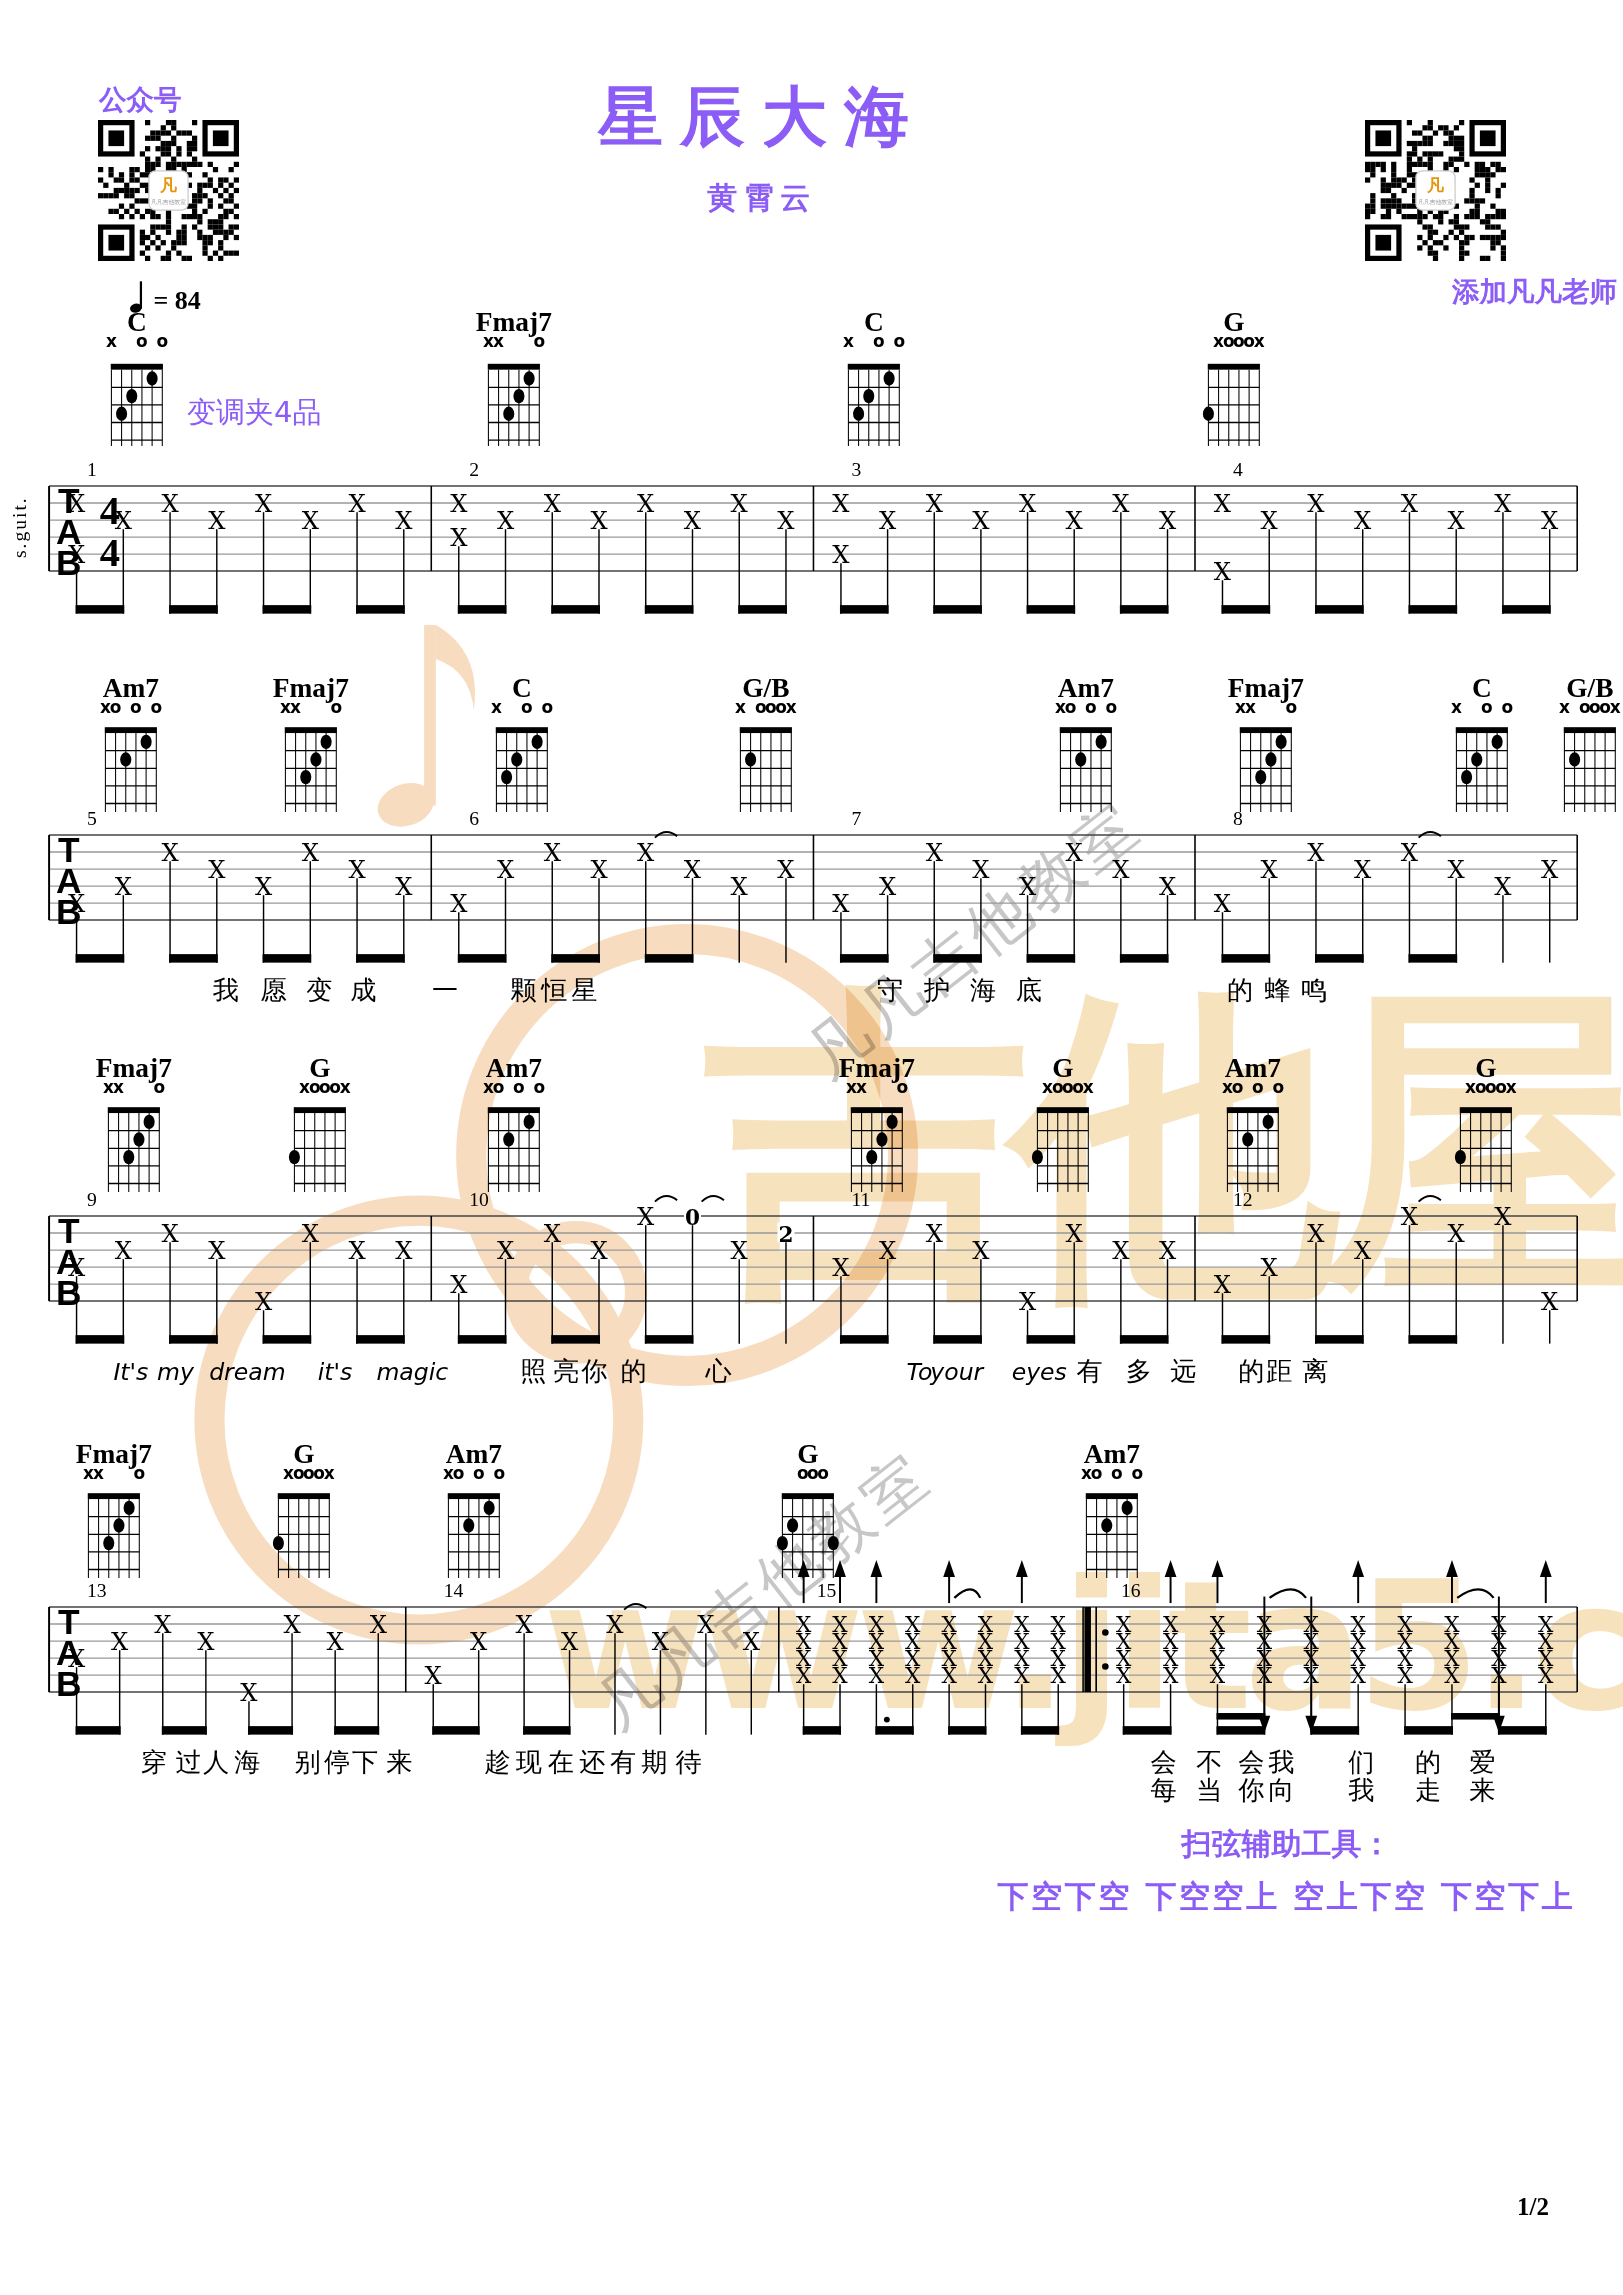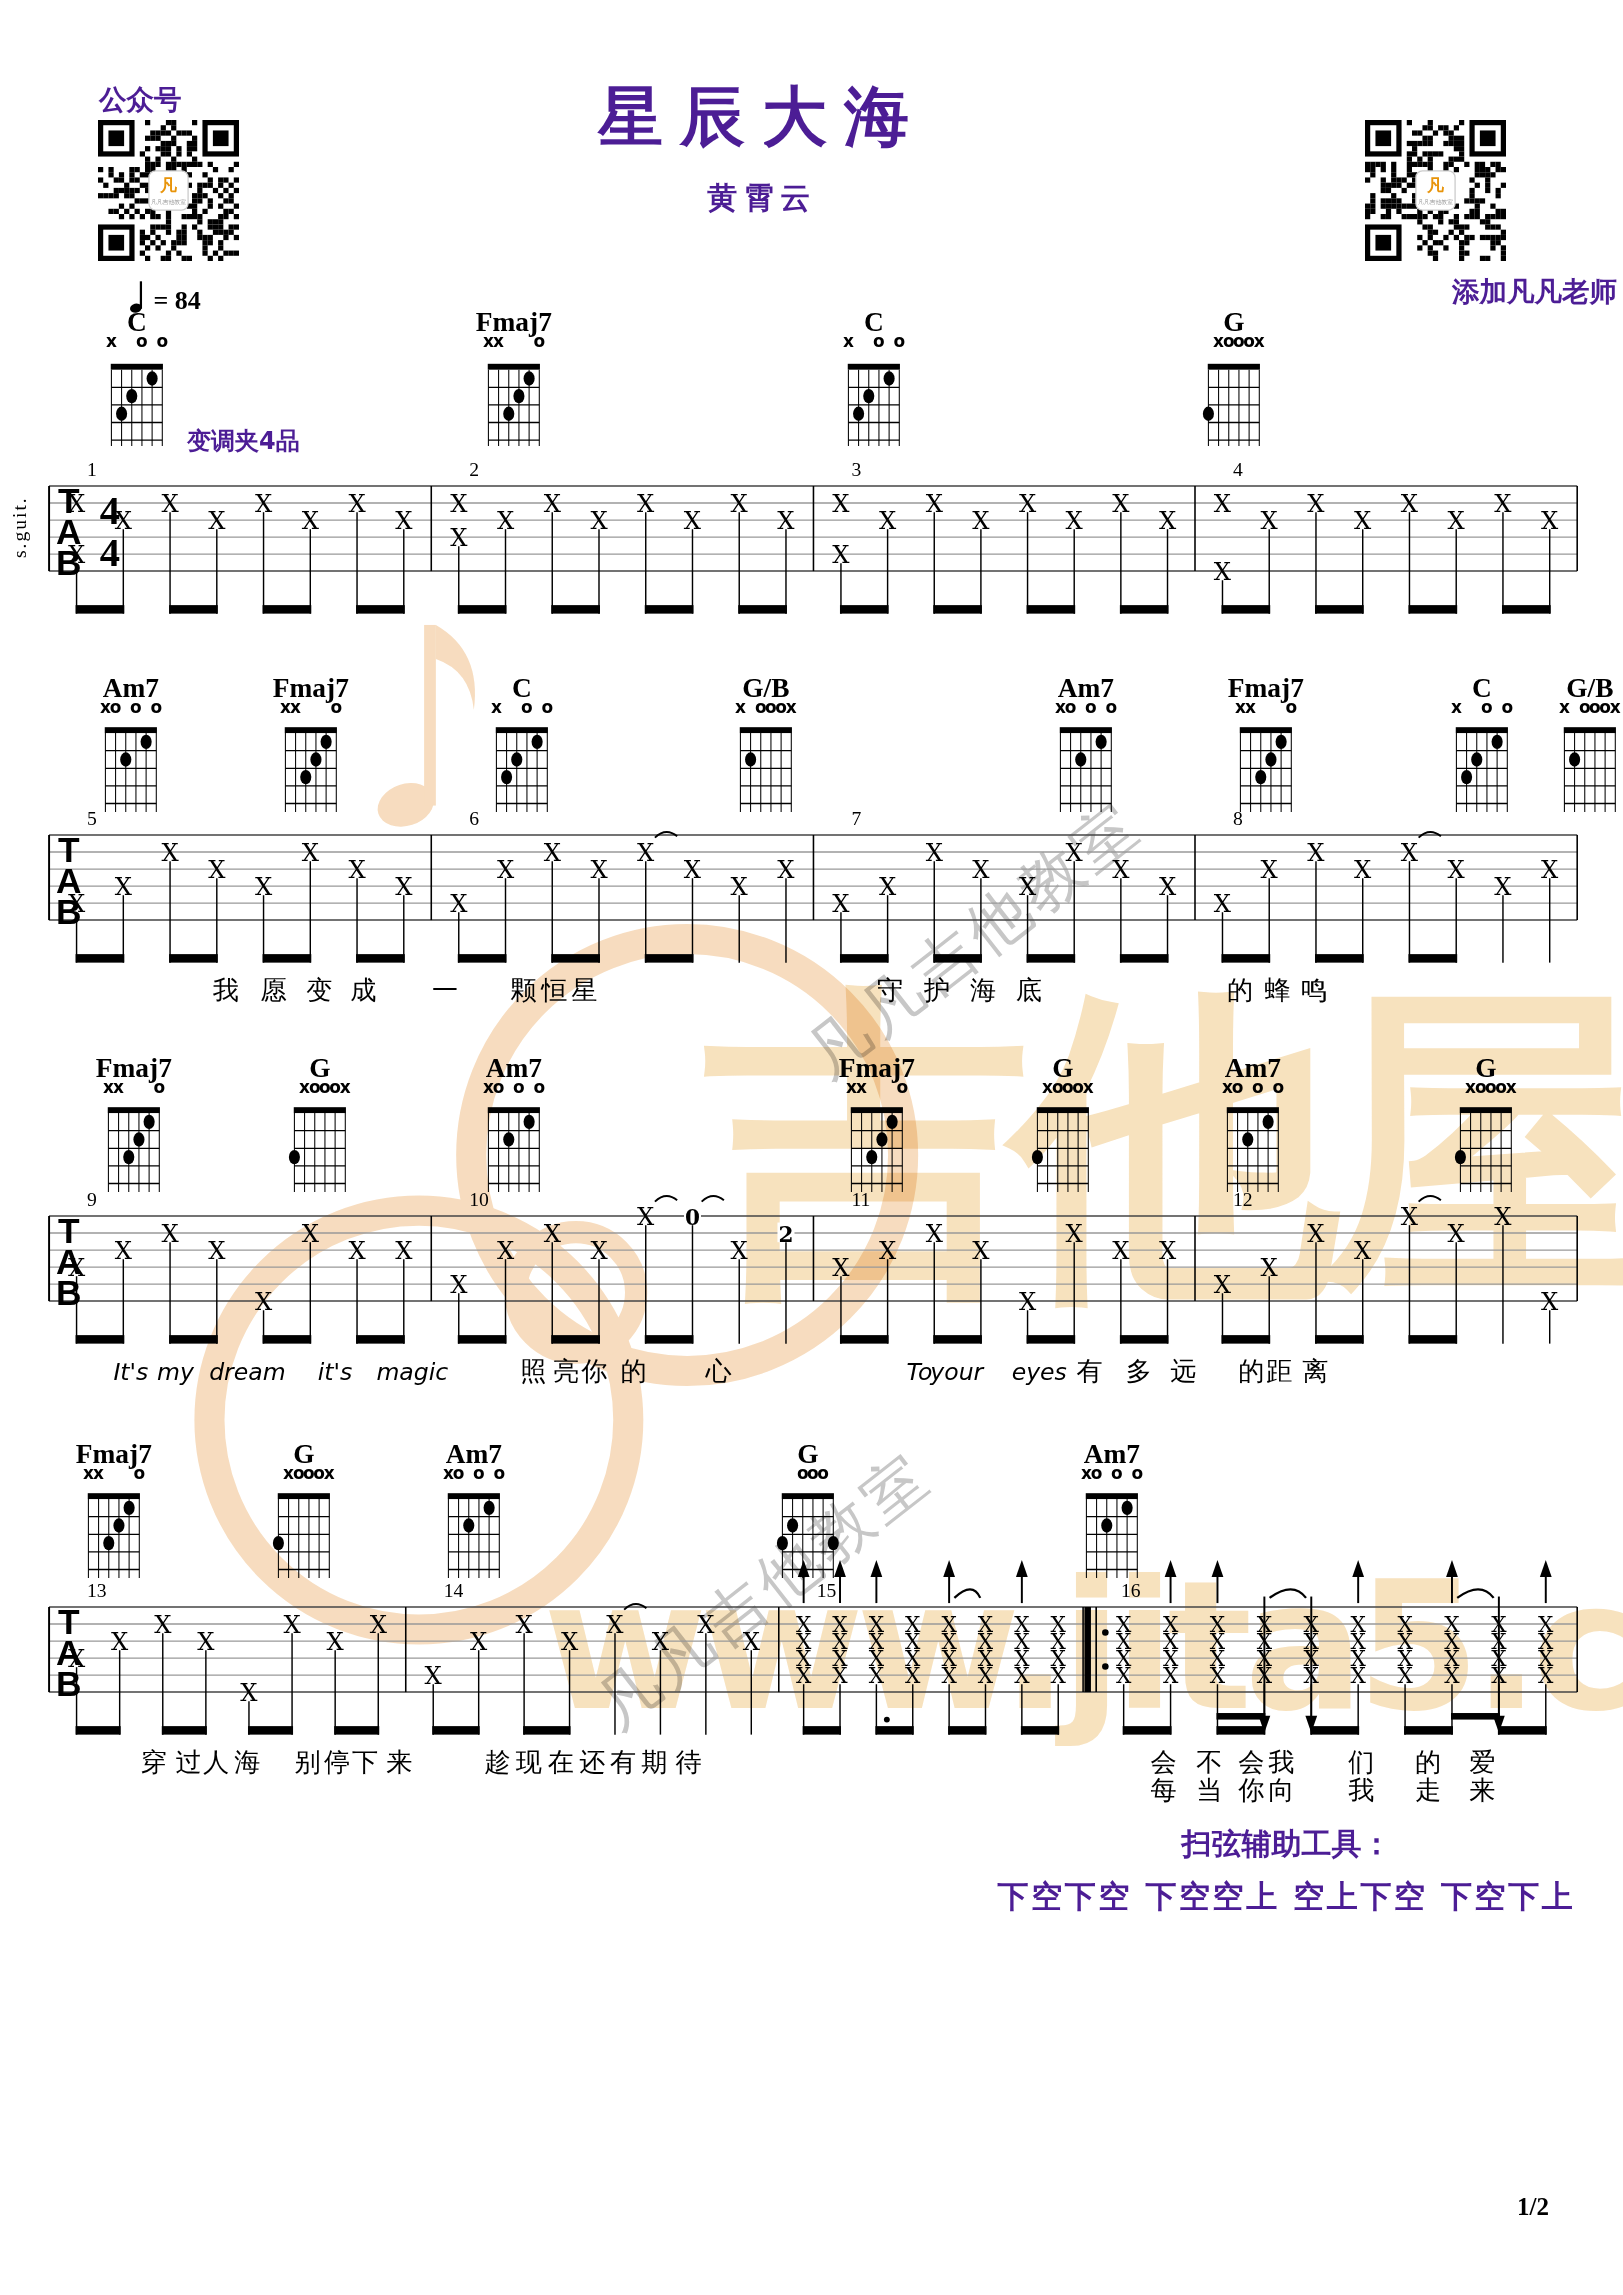--- a/index.html
+++ b/index.html
@@ -1,23 +1,23 @@
 <!DOCTYPE html>
 <html style="font-size:10.5px"><head>
 <meta charset="utf-8">
 <style>
   html,body{margin:0;padding:0;background:#ffffff;}
   body{width:1623px;height:2295px;position:relative;font-family:"DejaVu Sans",sans-serif;}
   #page{position:absolute;left:0;top:0;width:1623px;height:2295px;overflow:hidden;background:#fff;}
   .abs{position:absolute;}
-  .cjk{font-family:"DejaVu Sans",sans-serif;color:#4c1d95;}
+  .cjk{font-family:"DejaVu Sans",sans-serif;color:#8b5cf6;}
   .title{font-size:65px;font-weight:bold;letter-spacing:17px;text-align:center;}
   .artist{font-size:30px;font-weight:bold;letter-spacing:6.5px;text-align:center;}
   .qrlabel{font-size:27.5px;font-weight:bold;}
-  .capo{font-size:24px;font-weight:bold;margin-top:32px;}
+  .capo{font-size:29px;font-weight:normal;}
   .tempo{font-size:26px;font-weight:bold;font-family:"Liberation Serif",serif;}
   .foot-title{font-size:30px;font-weight:bold;text-align:center;}
   .foot-pattern{font-size:31px;font-weight:bold;text-align:center;letter-spacing:2.6px;}
   .pagenum{font-size:25px;font-family:"Liberation Serif",serif;font-weight:bold;}
   
   .wm{pointer-events:none;mix-blend-mode:multiply;}
   .wm-brand{font-size:327px;font-weight:bold;letter-spacing:-19.6px;color:#F2CE92;opacity:.6;line-height:1;white-space:nowrap;}
   .wm-site{font-size:178px;font-weight:bold;letter-spacing:-7.9px;color:#F2CE92;opacity:.6;line-height:1;white-space:nowrap;}
   .wm-studio{font-size:62px;color:#8F8F8F;opacity:.5;letter-spacing:5.2px;transform:rotate(-38deg);transform-origin:0 0;white-space:nowrap;}
   svg text{user-select:none;}

